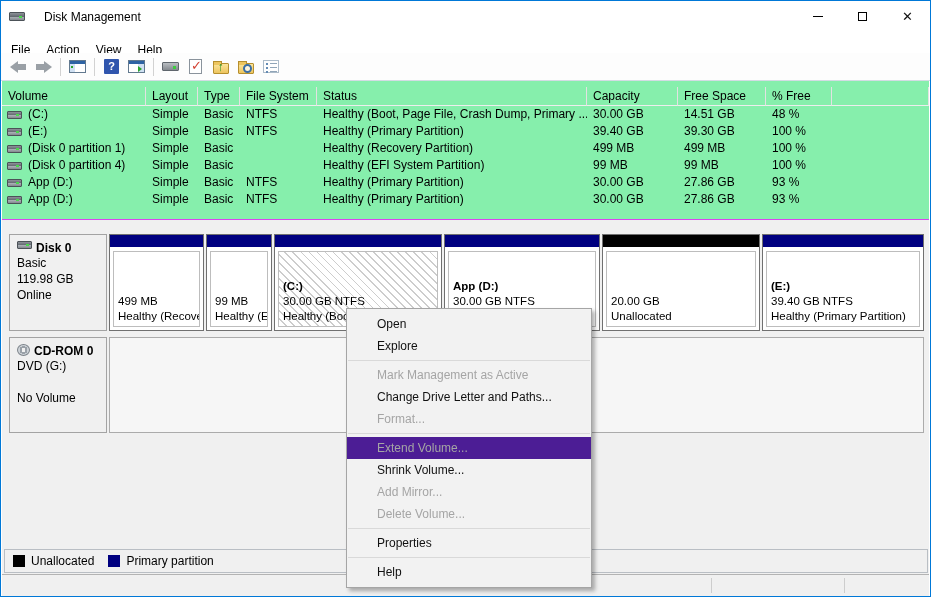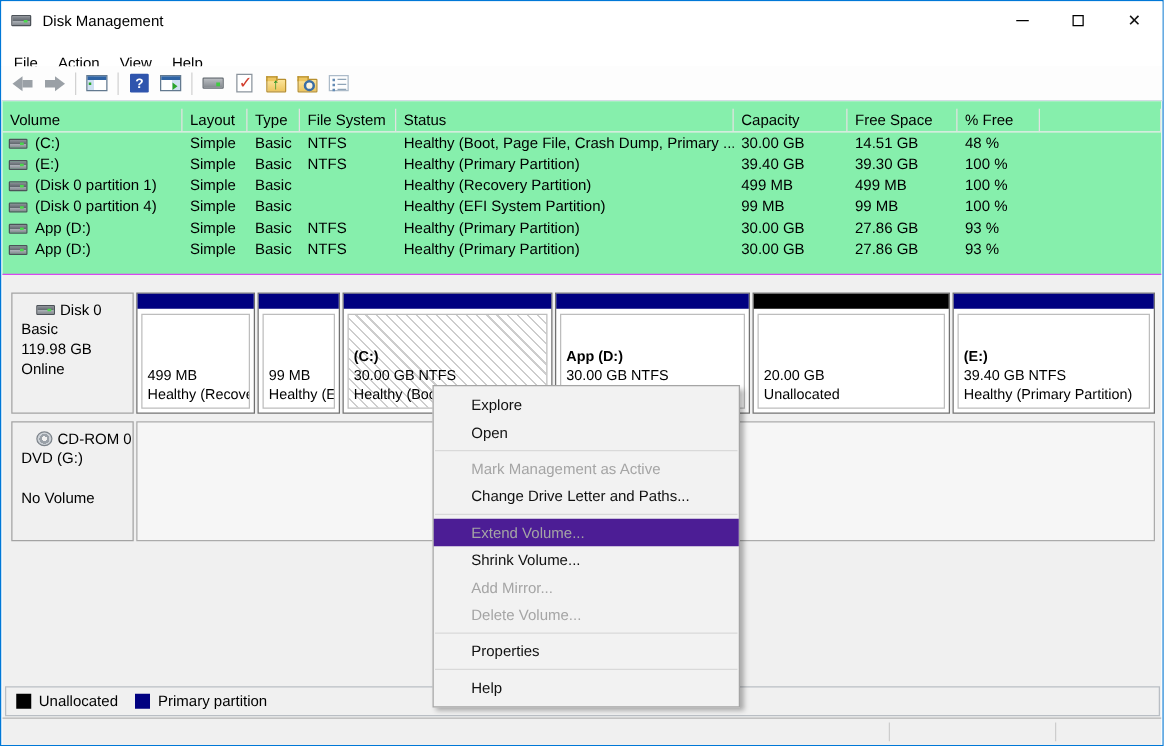--- a/index.html
+++ b/index.html
@@ -7,21 +7,21 @@
   #window{
     position:relative;width:931px;height:597px;background:#fff;
     border:1px solid #0078d7;overflow:hidden;
     font-family:"Liberation Sans","DejaVu Sans",sans-serif;font-size:12px;color:#000;
   }
   
   .titlebar{position:absolute;top:0;left:0;right:0;height:31px;background:#fff;display:flex;align-items:center;padding-left:8px;}
   .app-icon{width:18px;height:14px;position:relative;}
   .app-icon .d1{position:absolute;left:0;top:2px;width:16px;height:9px;background:linear-gradient(#8d9299,#5f656c 55%,#aab0b6 55%,#84898f);border:1px solid #4c5258;border-radius:1px;}
   .app-icon .d1::after{content:"";position:absolute;right:2px;top:3px;width:3px;height:2px;background:#49d84b;}
-  .title-text{margin-left:7px;}
+  .title-text{margin-left:17px;}
   .win-controls{margin-left:auto;display:flex;height:31px;}
   .wbtn{width:45px;height:31px;display:flex;align-items:center;justify-content:center;}
   .glyph-min{width:10px;height:1px;background:#000;display:block;}
   .glyph-max{width:9px;height:9px;border:1px solid #000;display:block;}
   .glyph-close::after{content:"\2715";font-size:13px;color:#111;}
   
   .menubar{position:absolute;top:31px;left:0;right:0;height:21px;background:#fff;display:flex;align-items:center;padding-left:2px;}
   .menu-item{padding:0 8px;height:21px;line-height:21px;margin-top:16px;}
   
   .toolbar{position:absolute;top:52px;left:0;right:0;height:28px;background:#fdfdfd;border-bottom:1px solid #d4dce4;display:flex;align-items:center;padding-left:5px;}
@@ -58,21 +58,21 @@
   .vc{height:17px;line-height:17px;padding-left:6px;white-space:nowrap;overflow:hidden;}
   .vc.vol{display:flex;align-items:center;padding-left:5px;}
   .drive-ic{flex:0 0 15px;width:15px;height:8px;background:linear-gradient(#8d9299,#5f656c 55%,#aab0b6 55%,#84898f);border:1px solid #4c5258;border-radius:1px;position:relative;margin-right:6px;}
   .drive-ic::after{content:"";position:absolute;right:2px;top:2px;width:3px;height:2px;background:#49d84b;}
   
   .pane-graph{position:absolute;top:219px;left:1px;right:1px;height:354px;background:#f0f0f0;}
   .disk-row{position:absolute;left:7px;right:5px;display:flex;}
   .disk-row.r0{top:14px;height:97px;}
   .disk-row.r1{top:117px;height:96px;}
   .disk-label{width:98px;flex:0 0 98px;background:#f0f0f0;border:1px solid #a3a3a3;padding:6px 6px 0 7px;overflow:hidden;}
-  .disk-label .nameline{display:flex;align-items:center;font-weight:normal;white-space:nowrap;margin-left:12px;}
+  .disk-label .nameline{display:flex;align-items:flex-start;font-weight:bold;white-space:nowrap;}
   .disk-label .nameline .drive-ic{margin-right:4px;}
   .cd-ic{flex:0 0 13px;width:13px;height:12px;border-radius:50%;border:1px solid #7c838a;background:radial-gradient(circle,#f0f0f0 0 2px,#9aa1a8 2px 4px,#cdd2d7 4px);margin-right:4px;}
   .disk-label .dl-line{line-height:16px;white-space:nowrap;}
   .strips{flex:1;display:flex;gap:2px;margin-left:2px;}
   .part{position:relative;border:1px solid #707070;background:#fff;}
   .band{position:absolute;top:0;left:0;right:0;height:12px;}
   .pbody{position:absolute;left:3px;right:3px;top:16px;bottom:3px;border:1px solid #bdbdbd;padding:1px 4px 2px;display:flex;flex-direction:column;justify-content:flex-end;overflow:hidden;background:#fff;}
   .pbody.hatch{background:repeating-linear-gradient(45deg,#fff 0 4.5px,#cdcdcd 4.5px 5.7px);}
   .pline{white-space:nowrap;line-height:15px;font-size:11.5px;}
   .pname{font-weight:bold;}
@@ -339,25 +339,26 @@
         <span>Primary partition</span>
       </div>
     </div>
 
   <div class="statusbar">
     <span class="sbdiv" style="left:709px"></span>
     <span class="sbdiv" style="left:842px"></span>
   </div>
 
   <div class="ctxmenu" id="ctxmenu">
+      <div class="cmi">Open</div>
       <div class="cmi">Explore</div>
-      <div class="cmi">Open</div>
       <div class="cm-sep"></div>
       <div class="cmi disabled">Mark Management as Active</div>
       <div class="cmi">Change Drive Letter and Paths...</div>
+      <div class="cmi disabled">Format...</div>
       <div class="cm-sep"></div>
       <div class="cmi disabled hl">Extend Volume...</div>
       <div class="cmi">Shrink Volume...</div>
       <div class="cmi disabled">Add Mirror...</div>
       <div class="cmi disabled">Delete Volume...</div>
       <div class="cm-sep"></div>
       <div class="cmi">Properties</div>
       <div class="cm-sep"></div>
       <div class="cmi">Help</div>
     </div>

